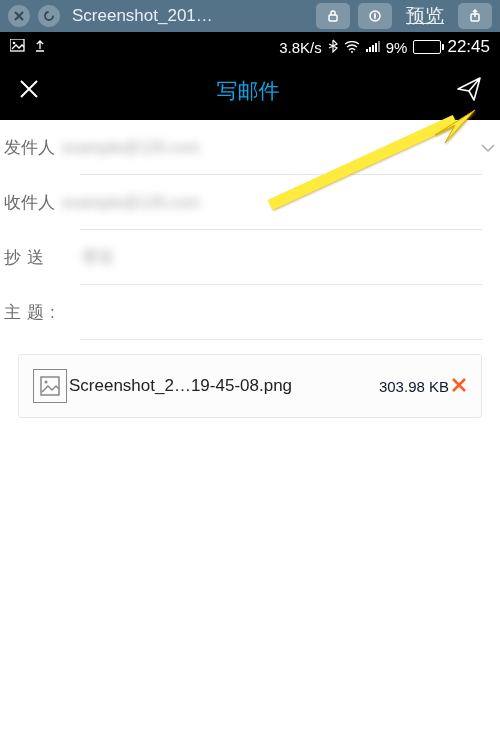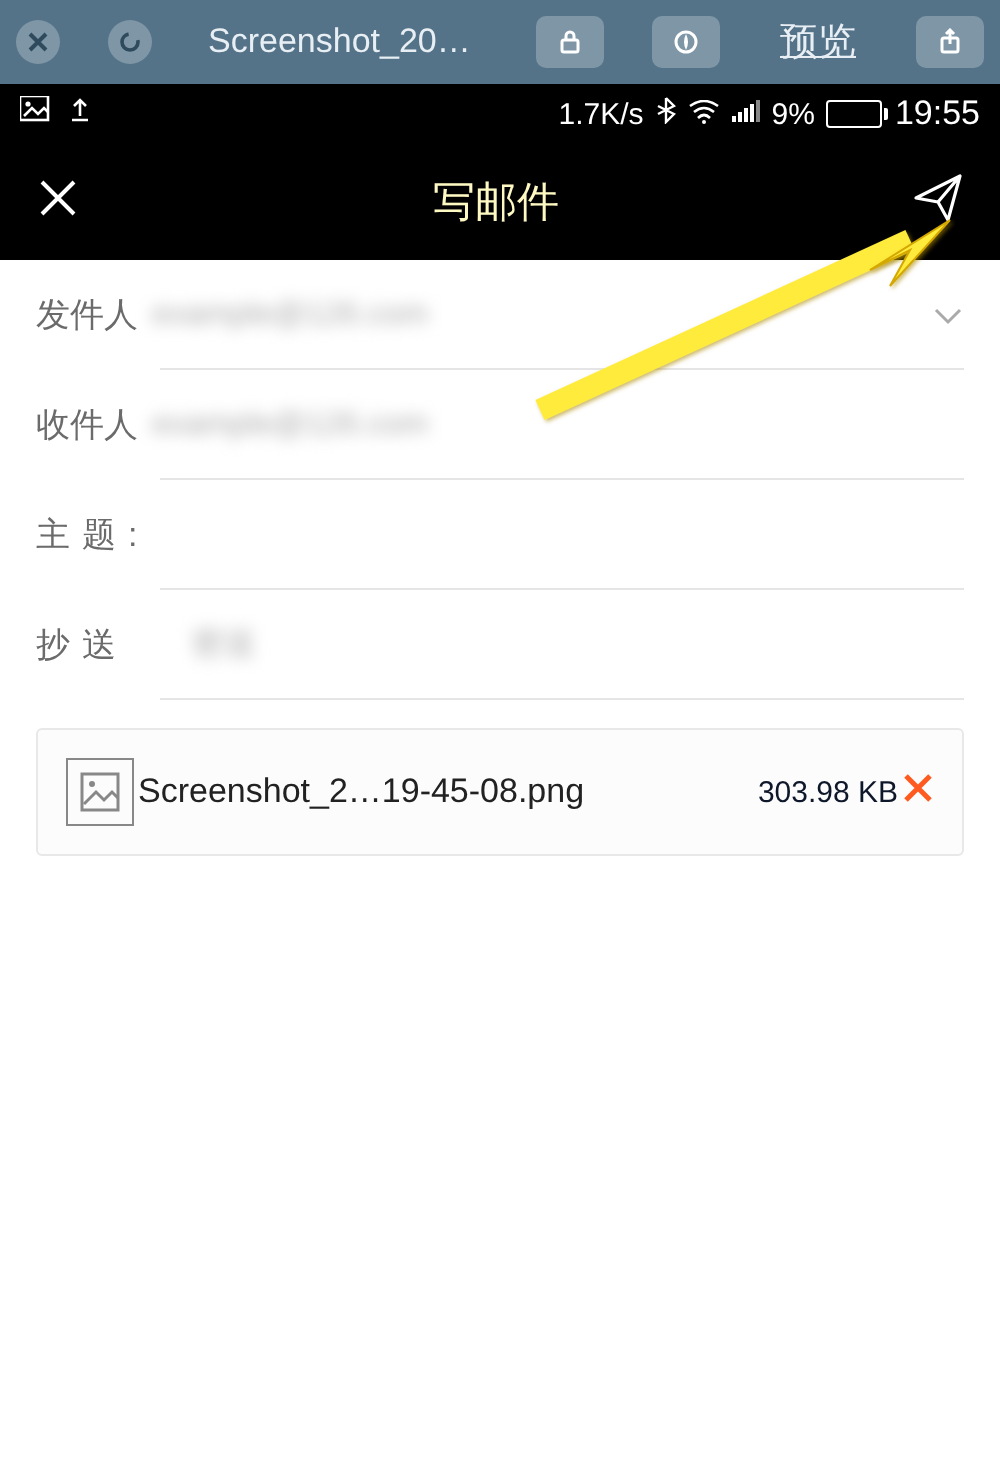--- a/index.html
+++ b/index.html
@@ -1,39 +1,39 @@
 <!DOCTYPE html>
 <html><head>
 <meta charset="utf-8">
 <style>
   * { box-sizing: border-box; margin: 0; padding: 0; }
   body { font-family: -apple-system, "Helvetica Neue", Arial, sans-serif; width: 500px; height: 742px; background: #fff; overflow: hidden; position: relative; }
   
-  .browser-bar { background: #547388; height: 42px; display: flex; align-items: center; padding: 0 8px; gap: 24px; }
+  .browser-bar { background: #547388; height: 32px; display: flex; align-items: center; padding: 0 8px; gap: 8px; }
   .browser-bar .circle-btn { width: 22px; height: 22px; border-radius: 50%; background: rgba(255,255,255,0.25); display: flex; align-items: center; justify-content: center; color: #2e4a5c; font-size: 14px; }
   .browser-bar .tab-title { flex: 1; color: #e8eff4; font-size: 17px; white-space: nowrap; overflow: hidden; text-overflow: ellipsis; padding-left: 4px; }
   .browser-bar .preview { color: #e8eff4; font-size: 19px; margin: 0 6px; text-decoration: underline; }
   .browser-bar .icon-box { width: 34px; height: 26px; border-radius: 5px; background: rgba(255,255,255,0.25); display: flex; align-items: center; justify-content: center; }
   .browser-bar svg { display: block; }
   
   .status-bar { background: #000; height: 30px; display: flex; align-items: center; justify-content: space-between; color: #fff; padding: 0 10px; font-size: 15px; }
   .status-left { display: flex; align-items: center; gap: 8px; }
   .status-right { display: flex; align-items: center; gap: 6px; }
   .clock { font-size: 17px; }
   .battery-icon { border: 1.5px solid #fff; width: 28px; height: 14px; border-radius: 2px; position: relative; }
   .battery-icon::after { content: ""; position: absolute; right: -4px; top: 3px; width: 2px; height: 6px; background: #fff; border-radius: 0 1px 1px 0; }
   .battery-fill { background: #fff; height: 100%; width: 95%; }
   
   .app-header { background: #000; height: 58px; display: flex; align-items: center; justify-content: space-between; padding: 0 18px; }
-  .app-header .title { color: #fef9c3; font-size: 21px; }
+  .app-header .title { color: #0ea5e9; font-size: 21px; }
   .close-x { color: #fff; font-size: 26px; font-weight: 300; cursor: pointer; }
   .send-icon { cursor: pointer; }
   
   .form { background: #fff; }
-  .row { display: flex; align-items: center; padding: 16px 18px; font-size: 17px; position: relative; }
+  .row { display: flex; align-items: center; padding: 16px 4px; font-size: 17px; position: relative; }
   .row .label { color: #6b6b6b; width: 58px; flex-shrink: 0; }
   .row .label.spaced { letter-spacing: 6px; }
   .row .value { flex: 1; color: #aaa; filter: blur(4px); font-size: 16px; }
   .row .chevron { color: #999; }
   .divider { position: absolute; bottom: 0; left: 80px; right: 18px; height: 1px; background: #e5e5e5; }
   
   .attachment { margin: 14px 18px; border: 1px solid #e8e8e8; border-radius: 3px; padding: 14px; display: flex; align-items: center; gap: 2px; background: #fcfcfc; }
   .attachment .thumb { width: 34px; height: 34px; border: 1.5px solid #888; display: flex; align-items: center; justify-content: center; }
   .attachment .fname { flex: 1; font-size: 17px; color: #222; white-space: nowrap; overflow: hidden; }
   .attachment .fsize { color: #0f172a; font-size: 15px; }
@@ -88,21 +88,21 @@
           <path d="M2 10 L6 6 L9 9 L12 6 L14 8" fill="none" stroke="#fff" stroke-width="1.3"></path>
         </svg>
     </span>
     <span>
       <svg width="12" height="14" viewBox="0 0 12 14">
           <path d="M6 2 V10 M3 5 L6 2 L9 5 M2 12 H10" fill="none" stroke="#fff" stroke-width="1.3"></path>
         </svg>
     </span>
   </div>
   <div class="status-right">
-    <span>1.7K/s</span>
+    <span>3.8K/s</span>
     <span>
       <svg width="10" height="14" viewBox="0 0 10 14">
           <path d="M5 1 V13 L9 9 L1 5 M5 1 L9 5 L1 9" fill="none" stroke="#fff" stroke-width="1.2"></path>
         </svg>
     </span>
     <span>
       <svg width="16" height="12" viewBox="0 0 16 12">
           <path d="M1 3 Q8 -2 15 3 M3 6 Q8 2 13 6 M5 9 Q8 6 11 9" fill="none" stroke="#fff" stroke-width="1.3"></path>
           <circle cx="8" cy="11" r="1" fill="#fff"></circle>
         </svg>
@@ -111,21 +111,21 @@
       <svg width="14" height="12" viewBox="0 0 14 12">
           <rect x="0" y="8" width="2" height="3" fill="#fff"></rect>
           <rect x="3" y="6" width="2" height="5" fill="#fff"></rect>
           <rect x="6" y="4" width="2" height="7" fill="#fff"></rect>
           <rect x="9" y="2" width="2" height="9" fill="#fff"></rect>
           <rect x="12" y="0" width="2" height="11" fill="#888"></rect>
         </svg>
     </span>
     <span>9%</span>
     <span class="battery-icon"><span class="battery-fill"></span></span>
-    <span class="clock">19:55</span>
+    <span class="clock">22:45</span>
   </div>
 </div>
 
 <div class="app-header">
   <div class="close-x">
     <svg width="22" height="22" viewBox="0 0 22 22">
         <path d="M3 3 L19 19 M19 3 L3 19" stroke="#fff" stroke-width="2"></path>
       </svg>
   </div>
   <div class="title">写邮件</div>
@@ -146,27 +146,27 @@
         </svg>
     </div>
     <div class="divider"></div>
   </div>
   <div class="row">
     <div class="label">收件人</div>
     <div class="value">example@126.com</div>
     <div class="divider"></div>
   </div>
   <div class="row">
-    <div class="label spaced" style="width:78px"><span>主题</span>:</div>
-    <div style="flex:1"></div>
+    <div class="label spaced" style="width:78px">抄送</div>
+    <div class="value">密送</div>
     <div class="divider"></div>
   </div>
   <div class="row">
-    <div class="label spaced" style="width:78px">抄送</div>
-    <div class="value">密送</div>
+    <div class="label spaced" style="width:78px"><span>主题</span>:</div>
+    <div style="flex:1"></div>
     <div class="divider"></div>
   </div>
 
   <div class="attachment">
     <div class="thumb">
       <svg width="22" height="22" viewBox="0 0 22 22">
           <rect x="2" y="2" width="18" height="18" fill="none" stroke="#888" stroke-width="1.5"></rect>
           <circle cx="7" cy="7" r="1.5" fill="#888"></circle>
           <path d="M3 17 L9 11 L13 15 L17 11 L20 14" fill="none" stroke="#888" stroke-width="1.5"></path>
         </svg>

